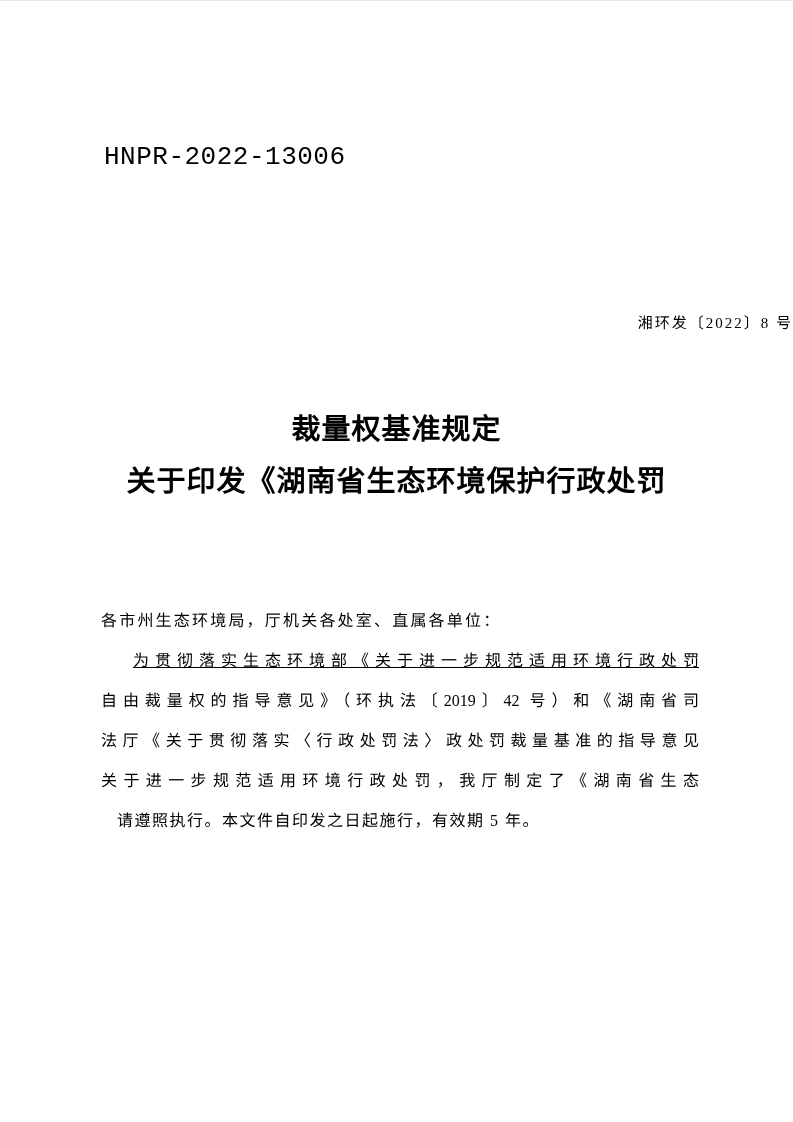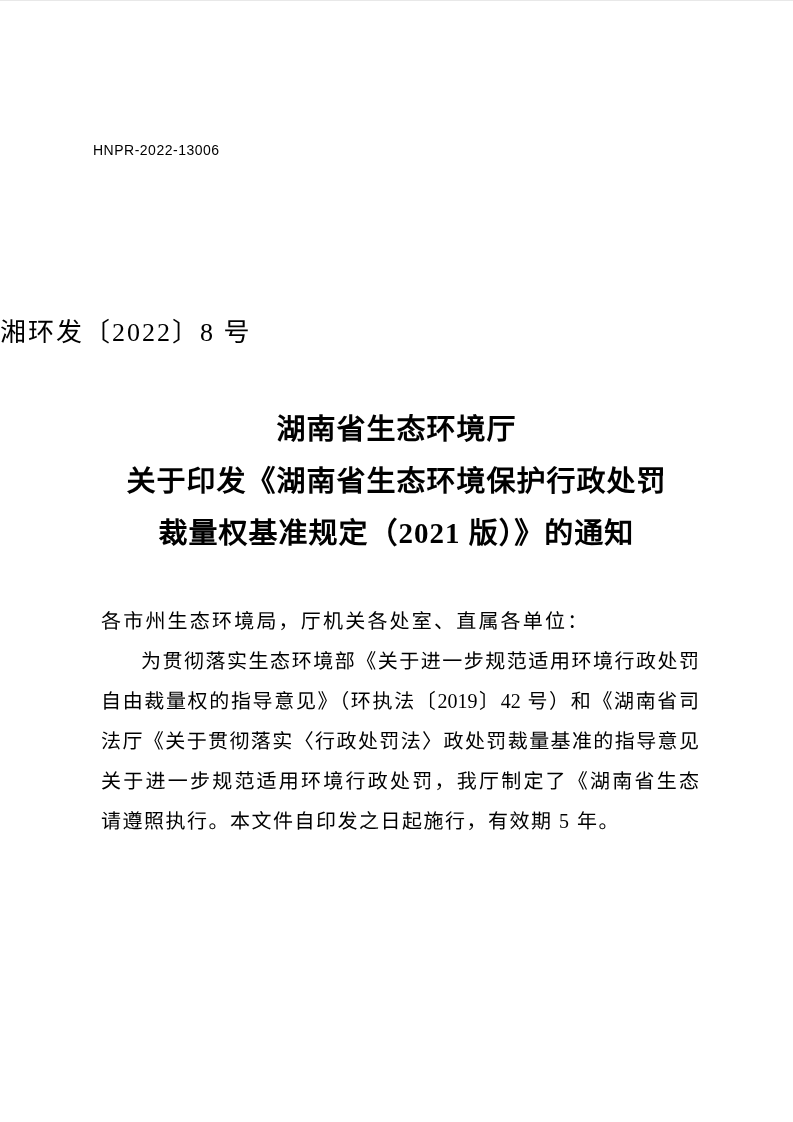--- a/index.html
+++ b/index.html
@@ -12,88 +12,89 @@
     position: relative;
     width: 793px;
     height: 1122px;
     margin: 0 auto;
     background: #ffffff;
     overflow: hidden;
     border-top: 1px solid #e8e8e8;
   }
   .admin-code {
     position: absolute;
-    left: 93px;
+    left: 104px;
     top: 141px;
-    font-size: 14px;
+    font-size: 26px;
     letter-spacing: 0.5px;
-    font-family: Liberation Sans, sans-serif;
+    font-family: Liberation Mono, monospace;
   }
   .issue-number {
     position: absolute;
     left: 0;
     top: 310px;
     width: 100%;
-    text-align: left;
-    font-size: 26px;
+    text-align: right;
+    font-size: 15px;
     letter-spacing: 2px;
   }
   .doc-title {
     position: absolute;
     left: 0;
     top: 402px;
     width: 100%;
     text-align: center;
     font-weight: 700;
     font-size: 29px;
     line-height: 52px;
     letter-spacing: 1px;
   }
   .doc-title .title-line { display: block; }
   .body-block {
     position: absolute;
     left: 101px;
     top: 600px;
     width: 598px;
-    font-size: 20px;
+    font-size: 16px;
     line-height: 40px;
   }
   .salutation {
     text-align: left;
     letter-spacing: 2.2px;
     white-space: nowrap;
   }
   .para-line {
     text-align: justify;
     text-align-last: justify;
     height: 40px;
     overflow: hidden;
   }
   .para-line.first {
     text-indent: 2em;
+    text-decoration: underline;
   }
   .para-line.last {
     text-align: left;
     text-align-last: left;
     letter-spacing: 1.5px;
+    margin-left: 16px;
   }
 </style>
 </head>
 <body>
 
 <div class="page">
 
   <div class="admin-code">HNPR-2022-13006</div>
 
   <div class="issue-number">湘环发〔2022〕8 号</div>
 
   <div class="doc-title">
-    <span class="title-line">湖南省生态环境厅</span>
+    <span class="title-line">裁量权基准规定</span>
     <span class="title-line">关于印发《湖南省生态环境保护行政处罚</span>
-    <span class="title-line">裁量权基准规定（2021 版）》的通知</span>
   </div>
 
   <div class="body-block">
     <div class="salutation">各市州生态环境局，厅机关各处室、直属各单位：</div>
     <div class="para-line first">为贯彻落实生态环境部《关于进一步规范适用环境行政处罚</div>
     <div class="para-line">自由裁量权的指导意见》（环执法〔2019〕42 号）和《湖南省司</div>
     <div class="para-line">法厅《关于贯彻落实〈行政处罚法〉政处罚裁量基准的指导意见</div>
     <div class="para-line">关于进一步规范适用环境行政处罚，我厅制定了《湖南省生态</div>
     <div class="para-line last">请遵照执行。本文件自印发之日起施行，有效期 5 年。</div>
   </div>

